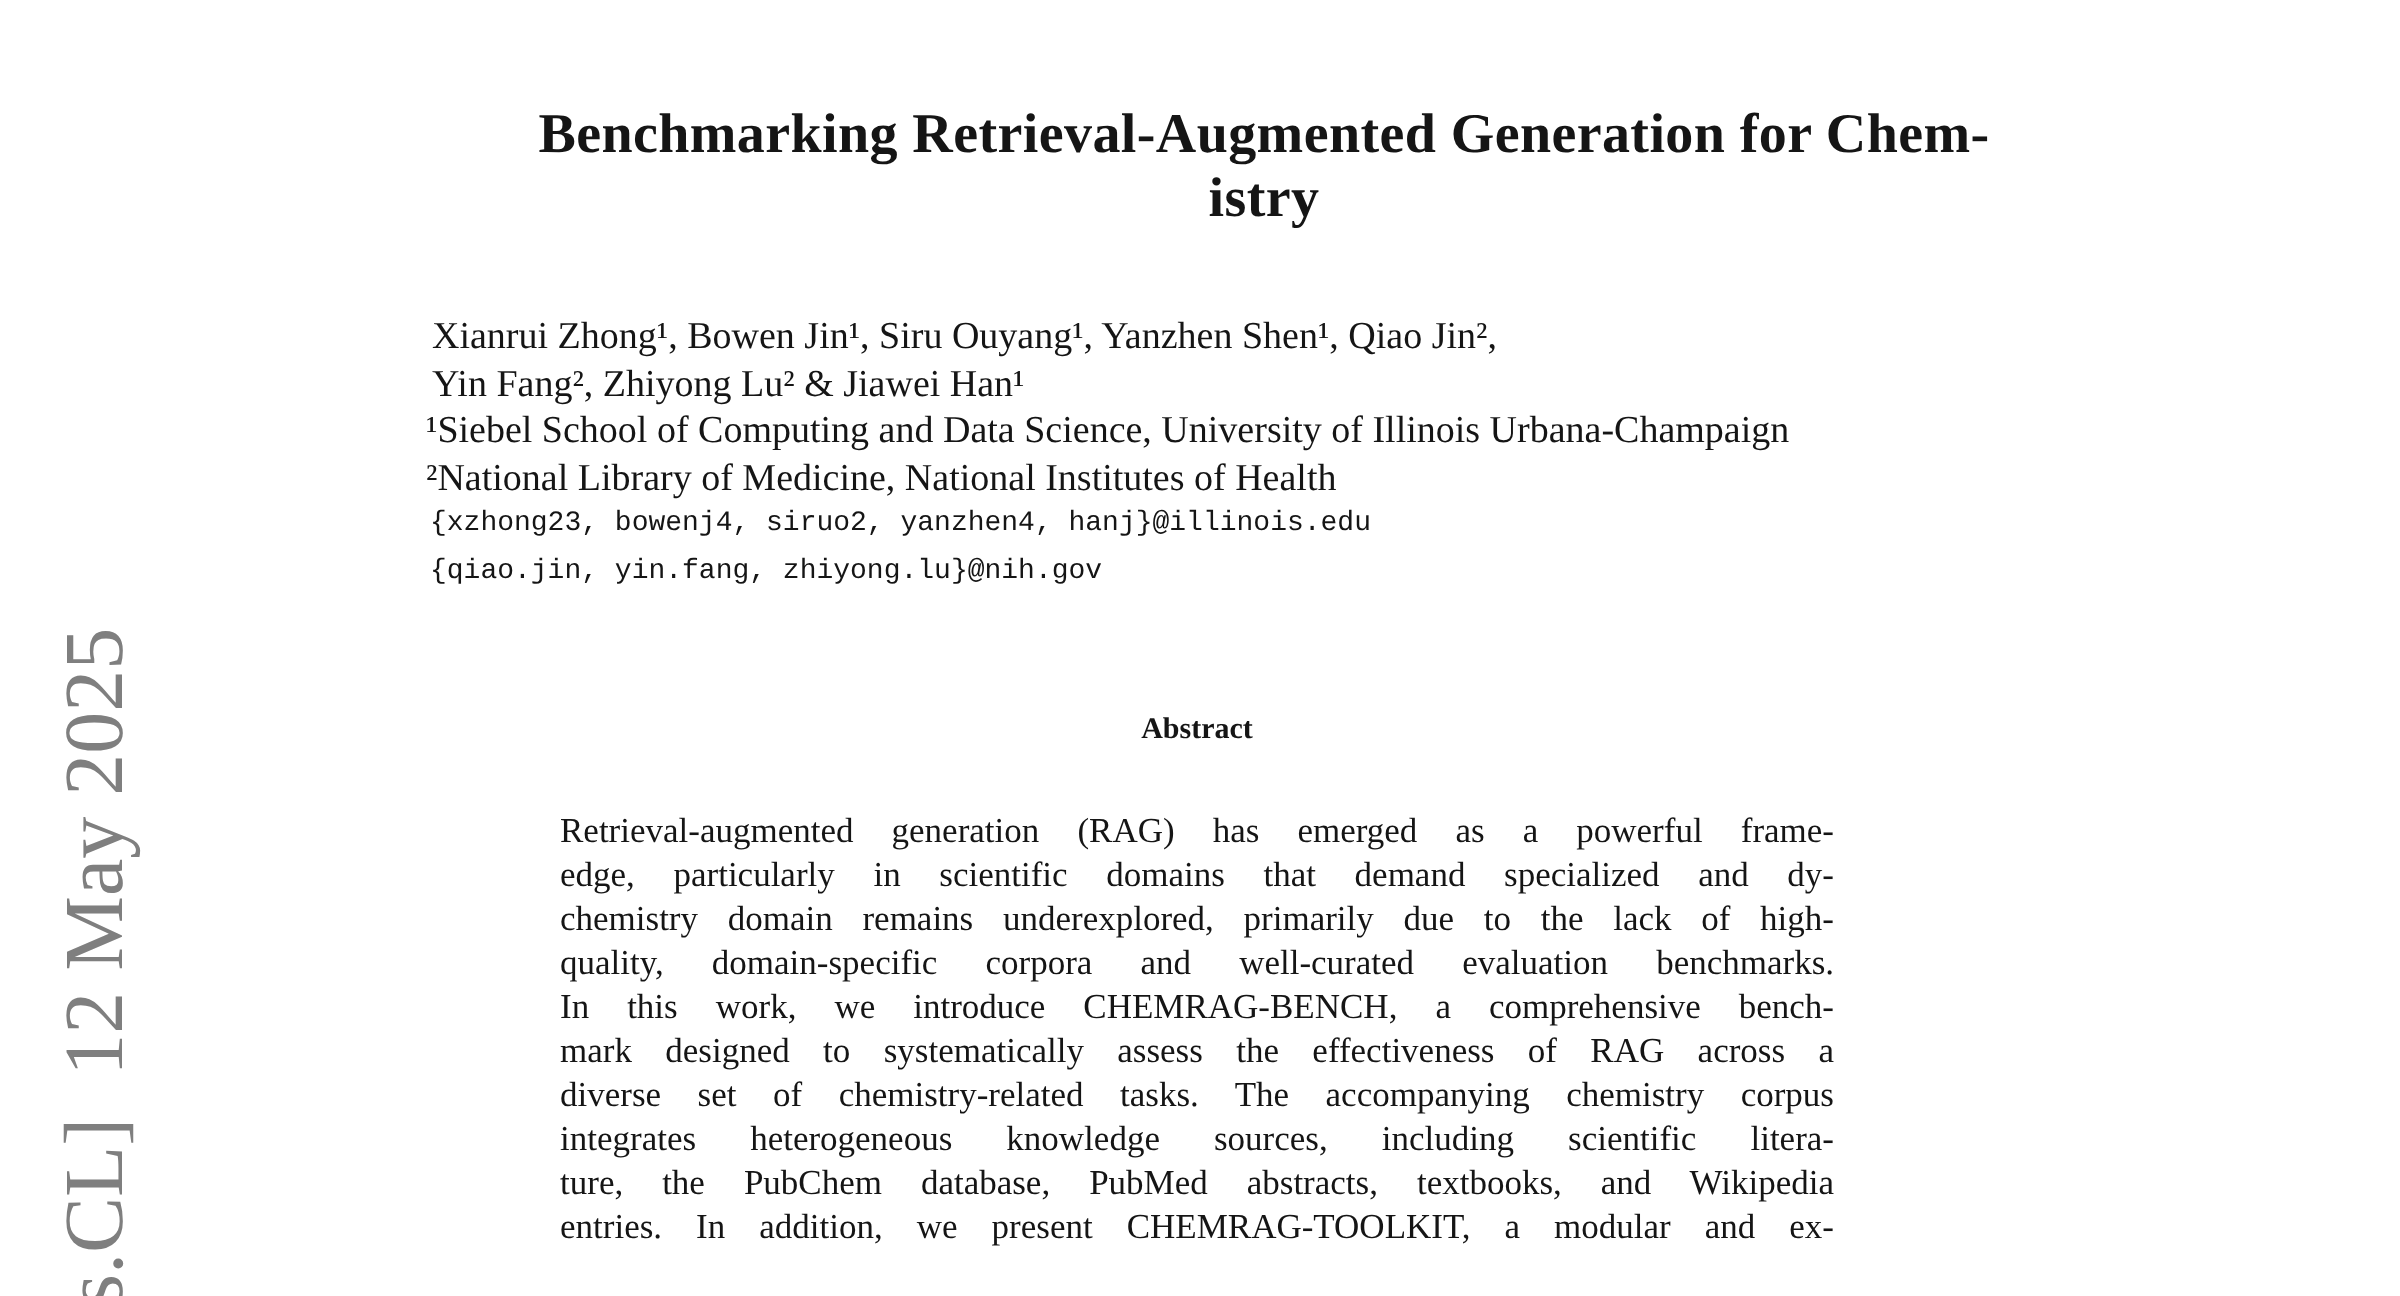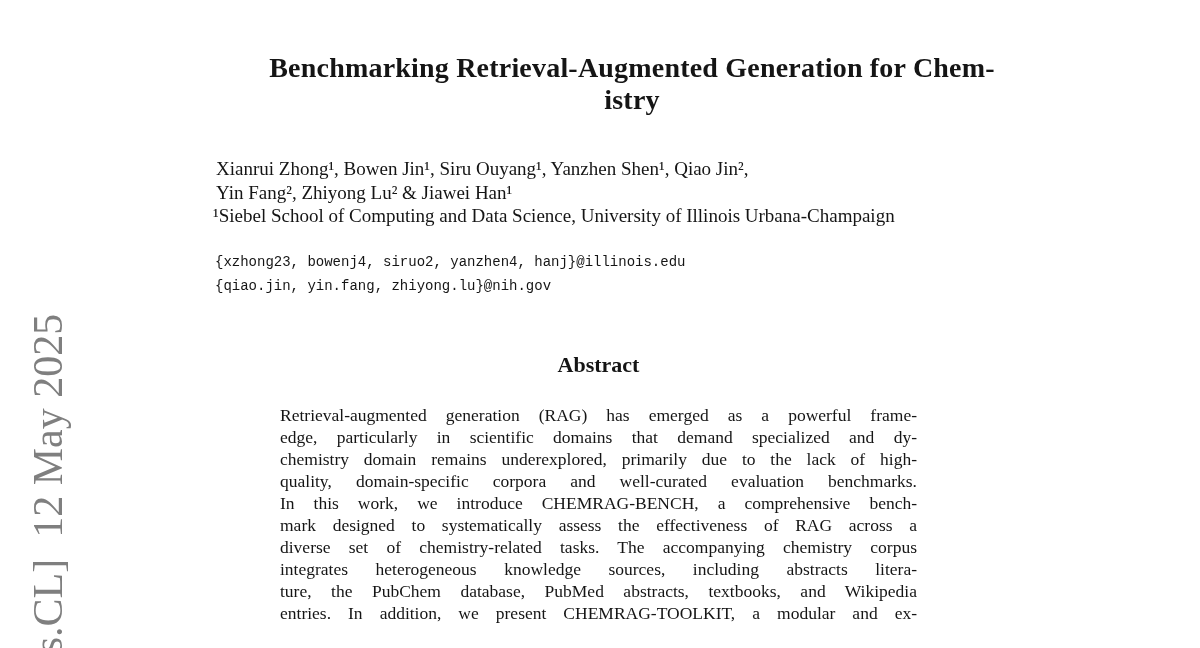--- a/index.html
+++ b/index.html
@@ -72,21 +72,21 @@
     font-size: 14px;
     line-height: 23.5px;
   }
   .abstract-heading {
     position: absolute;
     left: 280px;
     top: 352px;
     width: 637px;
     text-align: center;
     font-weight: bold;
-    font-size: 22px;
+    font-size: 15px;
     line-height: 26px;
   }
   .abstract-block {
     position: absolute;
     left: 280px;
     top: 404px;
     width: 637px;
   }
   .abs-line {
     font-size: 17.5px;
@@ -105,33 +105,34 @@
   <div class="title-line">istry</div>
 </div>
 
 <div class="authors-block">
   <div class="author-line">Xianrui Zhong¹, Bowen Jin¹, Siru Ouyang¹, Yanzhen Shen¹, Qiao Jin²,</div>
   <div class="author-line">Yin Fang², Zhiyong Lu² &amp; Jiawei Han¹</div>
 </div>
 
 <div class="affil-block">
   <div class="affil-line">¹Siebel School of Computing and Data Science, University of Illinois Urbana-Champaign</div>
+  <div class="affil-line">²National Library of Medicine, National Institutes of Health</div>
 </div>
 
 <div class="email-block">
   <div class="email-line">{xzhong23, bowenj4, siruo2, yanzhen4, hanj}@illinois.edu</div>
   <div class="email-line">{qiao.jin, yin.fang, zhiyong.lu}@nih.gov</div>
 </div>
 
 <div class="abstract-heading">Abstract</div>
 
 <div class="abstract-block">
   <div class="abs-line">Retrieval-augmented generation (RAG) has emerged as a powerful frame-</div>
   <div class="abs-line">edge, particularly in scientific domains that demand specialized and dy-</div>
   <div class="abs-line">chemistry domain remains underexplored, primarily due to the lack of high-</div>
   <div class="abs-line">quality, domain-specific corpora and well-curated evaluation benchmarks.</div>
   <div class="abs-line">In this work, we introduce CHEMRAG-BENCH, a comprehensive bench-</div>
   <div class="abs-line">mark designed to systematically assess the effectiveness of RAG across a</div>
   <div class="abs-line">diverse set of chemistry-related tasks. The accompanying chemistry corpus</div>
-  <div class="abs-line">integrates heterogeneous knowledge sources, including abstracts litera-</div>
+  <div class="abs-line">integrates heterogeneous knowledge sources, including scientific litera-</div>
   <div class="abs-line">ture, the PubChem database, PubMed abstracts, textbooks, and Wikipedia</div>
   <div class="abs-line">entries. In addition, we present CHEMRAG-TOOLKIT, a modular and ex-</div>
 </div>
 
 </body></html>

